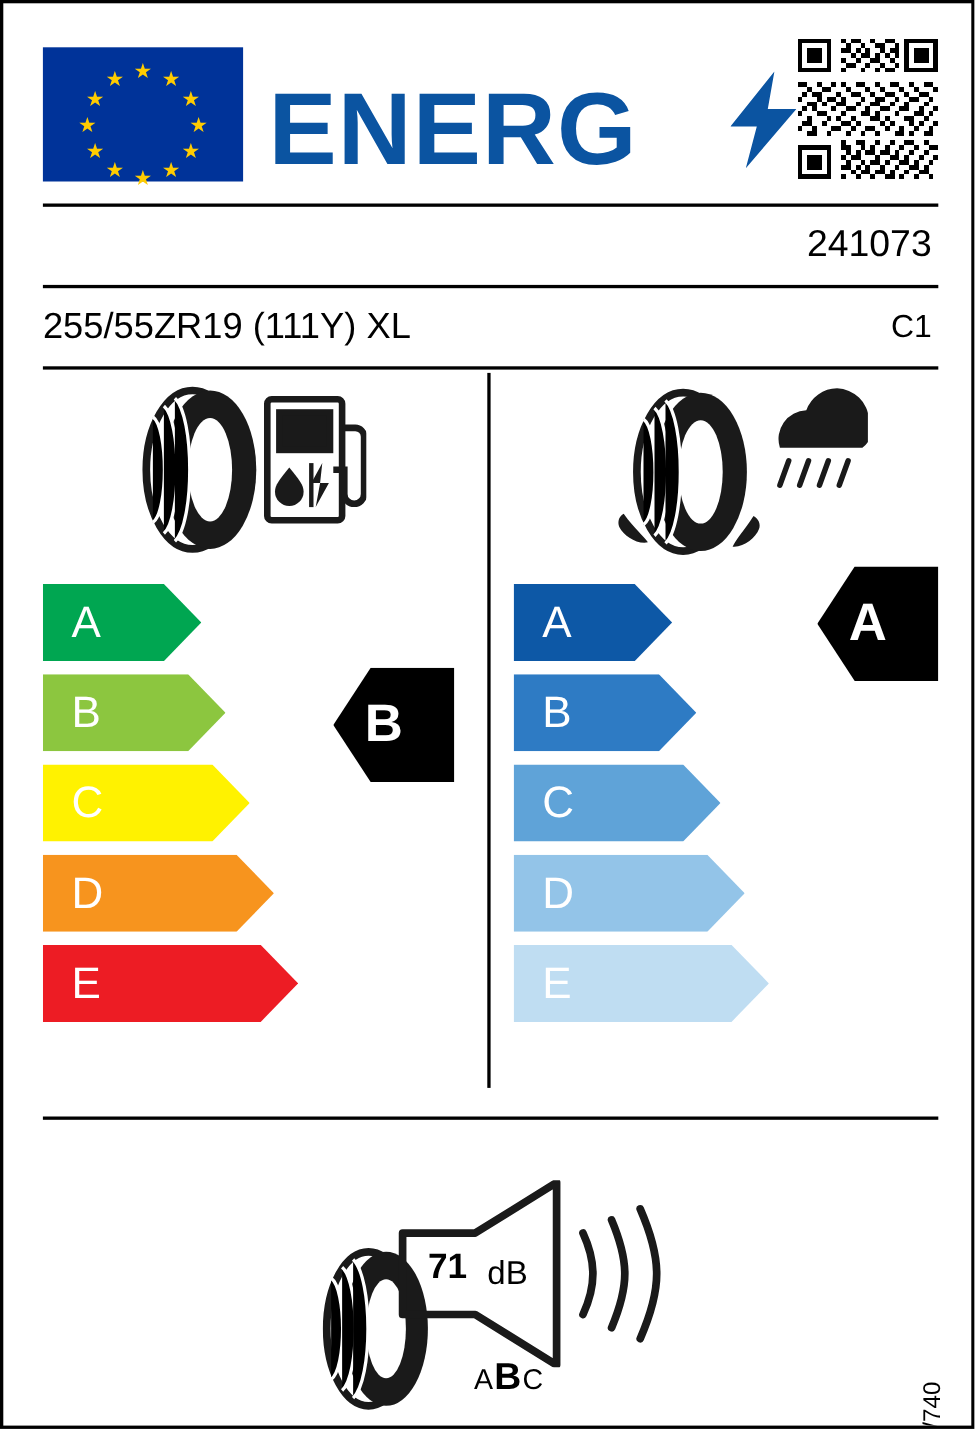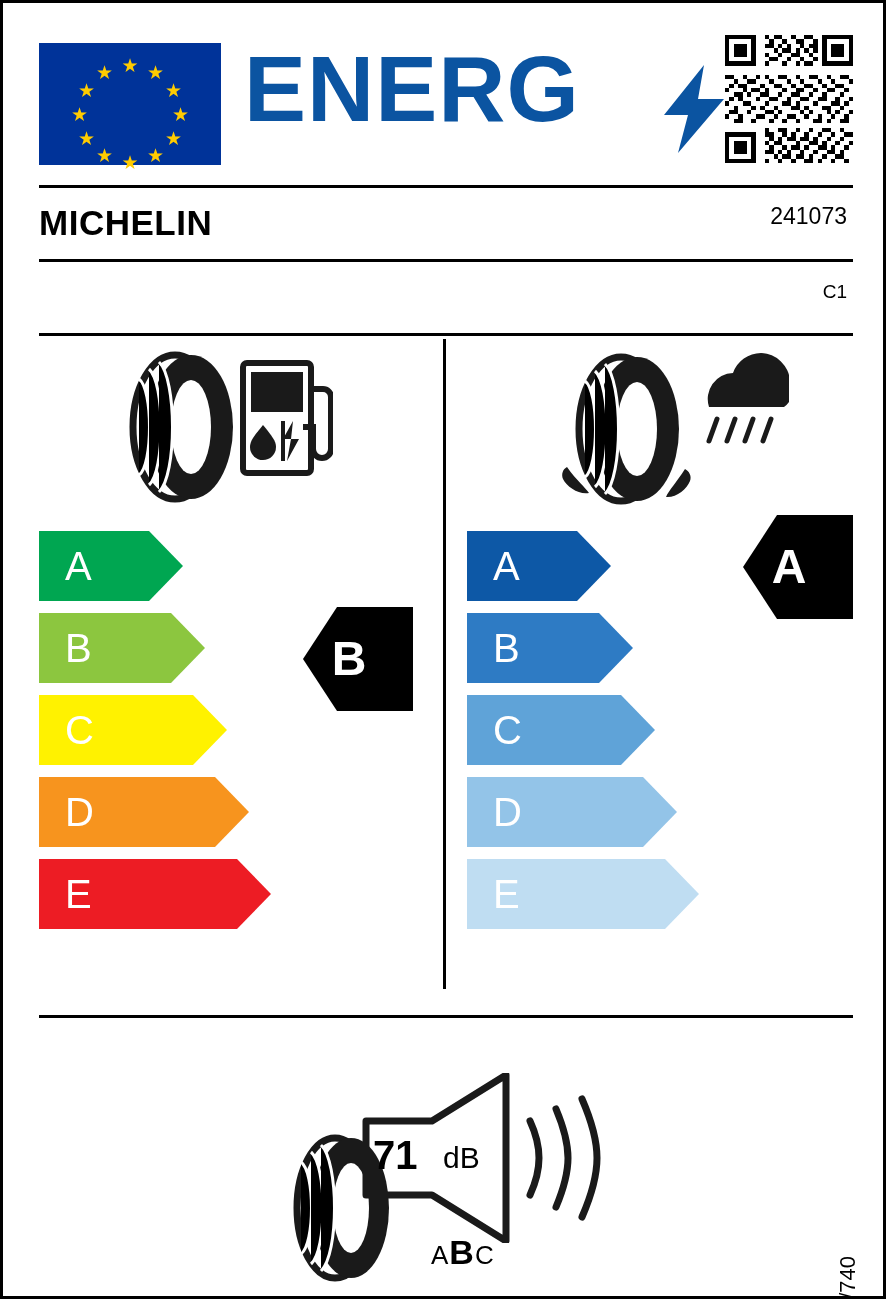--- a/index.html
+++ b/index.html
@@ -43,21 +43,21 @@
     color: #FFCC00;
     font-size: 19px;
     line-height: 19px;
     width: 19px;
     height: 19px;
     text-align: center;
   }
   .energ {
     position: absolute;
     left: 205px;
-    top: 8px;
+    top: 36px;
     font-size: 93px;
     font-weight: bold;
     letter-spacing: 1px;
     color: #0d47a1;
     color: #0B54A1;
     line-height: 93px;
   }
   .bolt {
     position: absolute;
     left: 625px;
@@ -91,34 +91,34 @@
     left: 36px;
     top: 200px;
     font-size: 35px;
     font-weight: bold;
     letter-spacing: 0.5px;
   }
   .model-code {
     position: absolute;
     right: 36px;
     top: 200px;
-    font-size: 23px;
+    font-size: 34px;
     text-align: right;
   }
   .tyre-size {
     position: absolute;
     left: 36px;
     top: 274px;
     font-size: 33px;
   }
   .class-code {
     position: absolute;
     right: 36px;
     top: 278px;
-    font-size: 19px;
+    font-size: 29px;
     text-align: right;
   }
 
   
   .divider {
     position: absolute;
     left: 440px;
     top: 336px;
     width: 3px;
     height: 650px;
@@ -185,23 +185,23 @@
     position: absolute;
     left: 0;
     top: 1030px;
     width: 886px;
     height: 240px;
   }
   .noise-tyre { position: absolute; left: 290px; top: 95px; }
   .noise-speaker { position: absolute; left: 355px; top: 40px; }
   .noise-value {
     position: absolute;
-    left: 370px;
+    left: 386px;
     top: 100px;
-    font-size: 40px;
+    font-size: 32px;
     font-weight: bold;
   }
   .noise-unit {
     position: absolute;
     left: 440px;
     top: 108px;
     font-size: 30px;
     text-align: center;
   }
   .noise-classes {
@@ -442,25 +442,25 @@
           <rect x="18" y="28" width="2" height="1"></rect>
           <rect x="21" y="28" width="1" height="1"></rect>
           <rect x="24" y="28" width="1" height="1"></rect>
           <rect x="27" y="28" width="1" height="1"></rect>
       </g>
     </svg>
   </div>
 
   <div class="rule rule-1"></div>
 
-  <div class="brand">MICHELIN</div>
   <div class="model-code">241073</div>
 
   <div class="rule rule-2"></div>
 
+  <div class="tyre-size">255/55ZR19 (111Y) XL</div>
   <div class="class-code">C1</div>
 
   <div class="rule rule-3"></div>
 
   <div class="divider"></div>
 
   <div class="pictos">
 
     <svg class="picto-fuel" width="210" height="160" viewBox="0 0 210 160">
       <g>

